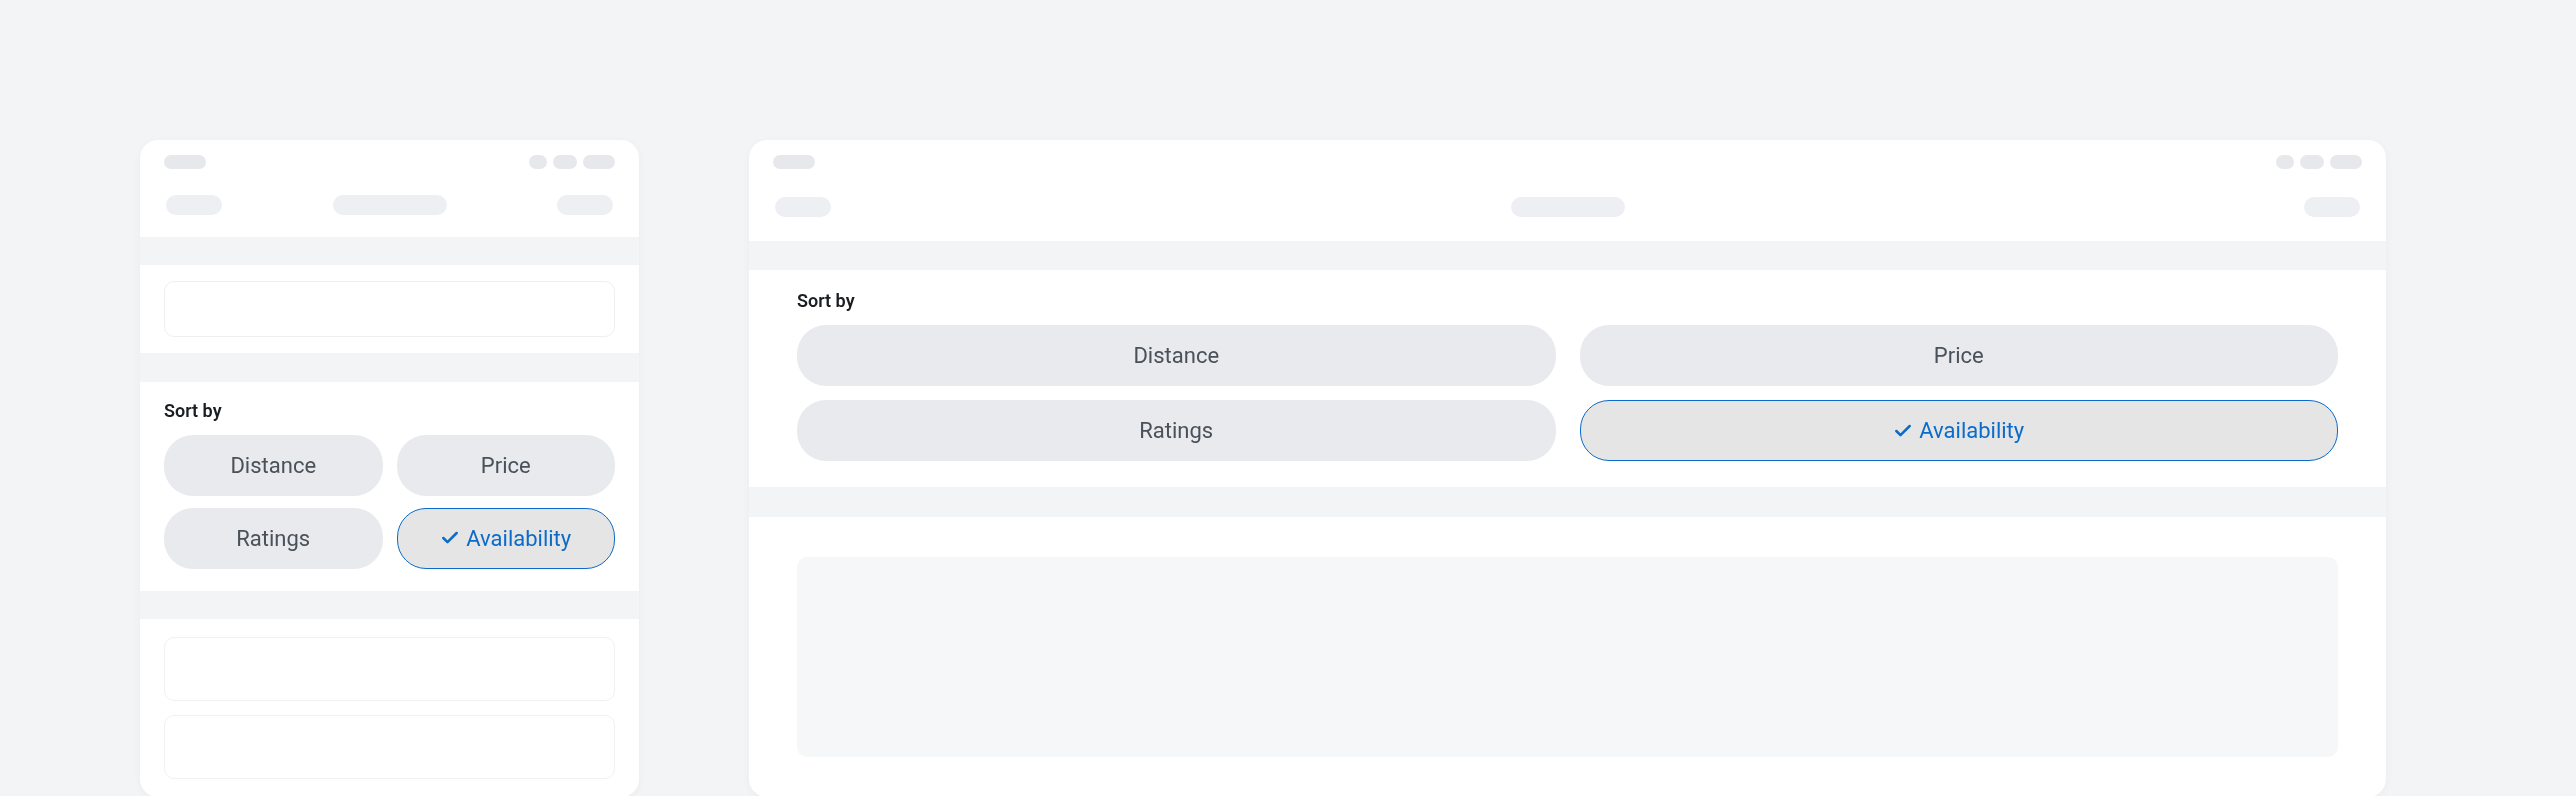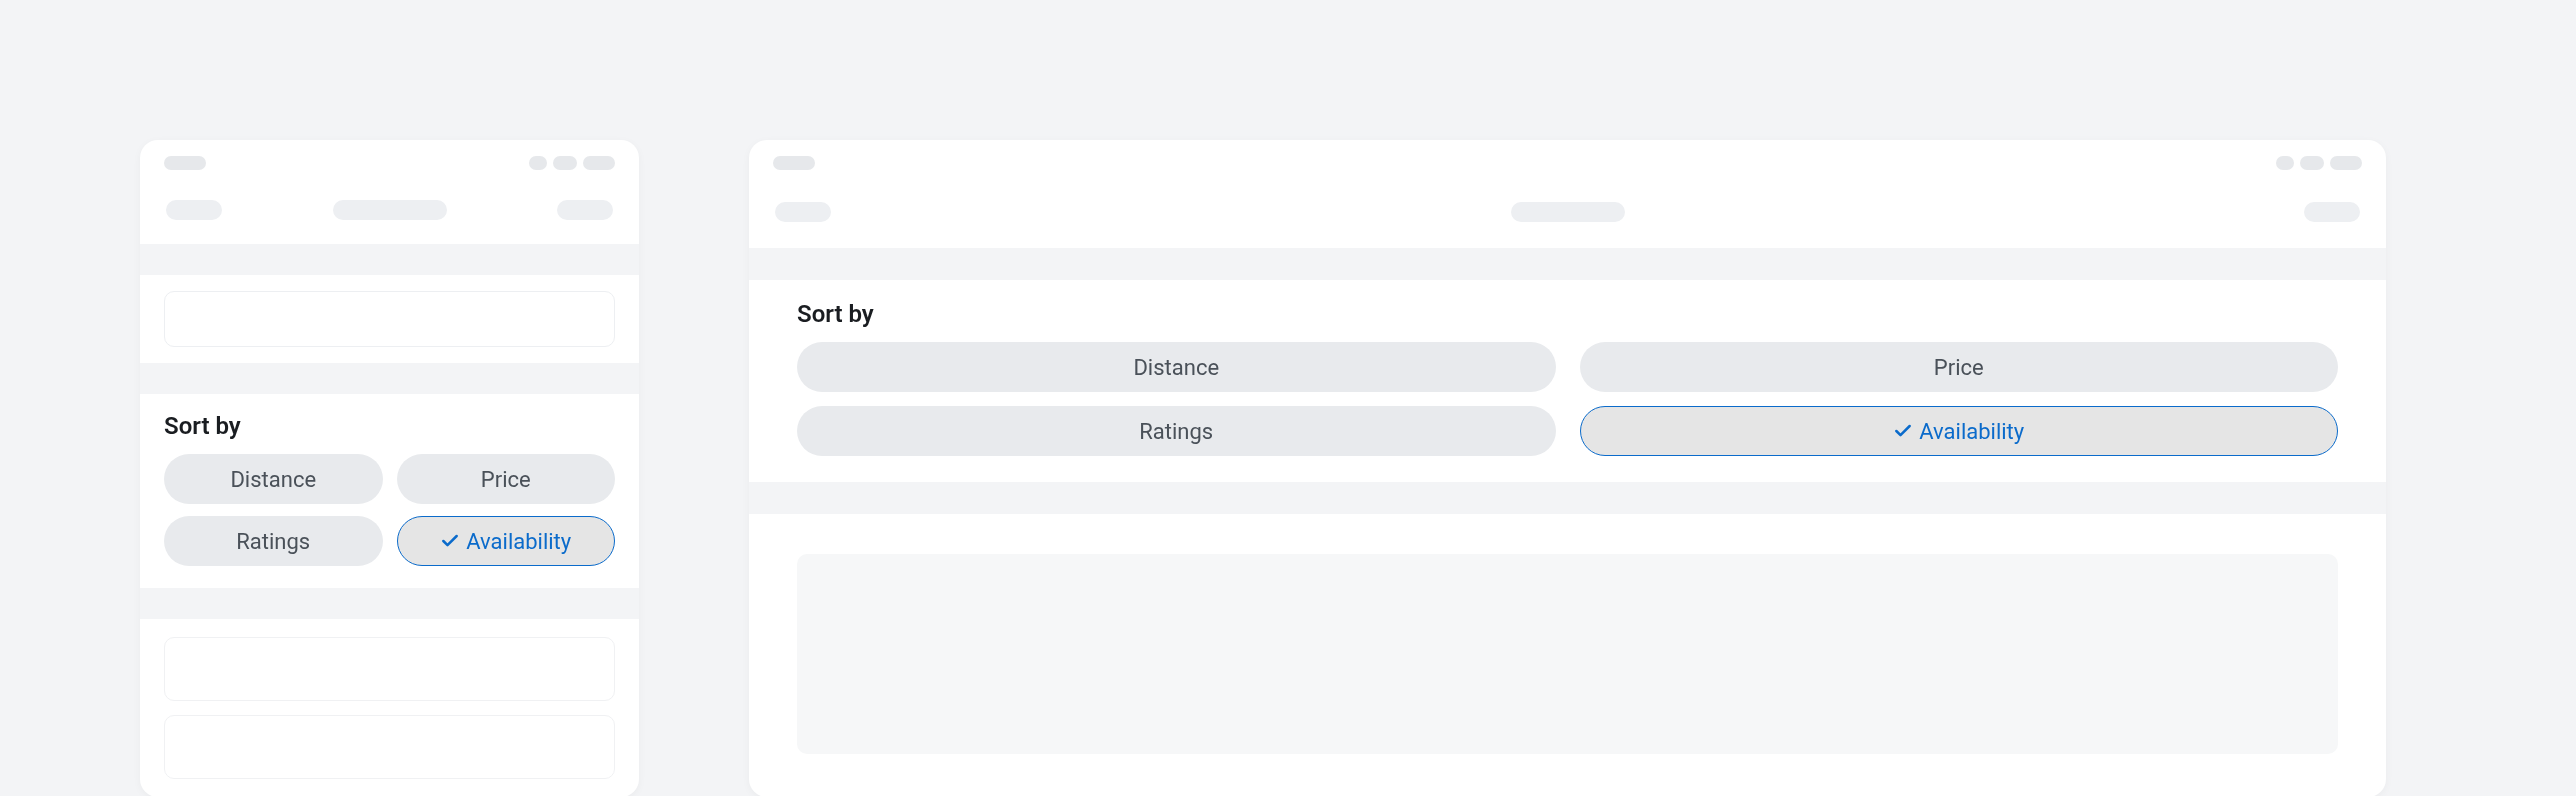--- a/index.html
+++ b/index.html
@@ -105,38 +105,38 @@
       border-radius: 10px;
       background: #fff;
     }
     
     .sort-section {
       background: #fff;
       padding: 18px 24px 22px 24px;
     }
     
     .sort-label {
-      font-size: 24px;
+      font-size: 18px;
       font-weight: 600;
       color: #1a1d21;
       margin-bottom: 14px;
     }
     
     .chip-grid {
       display: grid;
       grid-template-columns: 1fr 1fr;
       gap: 12px 14px;
     }
     
     .tablet .chip-grid {
       gap: 14px 24px;
     }
     
     .chip {
-      height: 50px;
+      height: 61px;
       border-radius: 29px;
       display: flex;
       align-items: center;
       justify-content: center;
       font-size: 22px;
       font-weight: 400;
       cursor: pointer;
       gap: 6px;
     }
     

